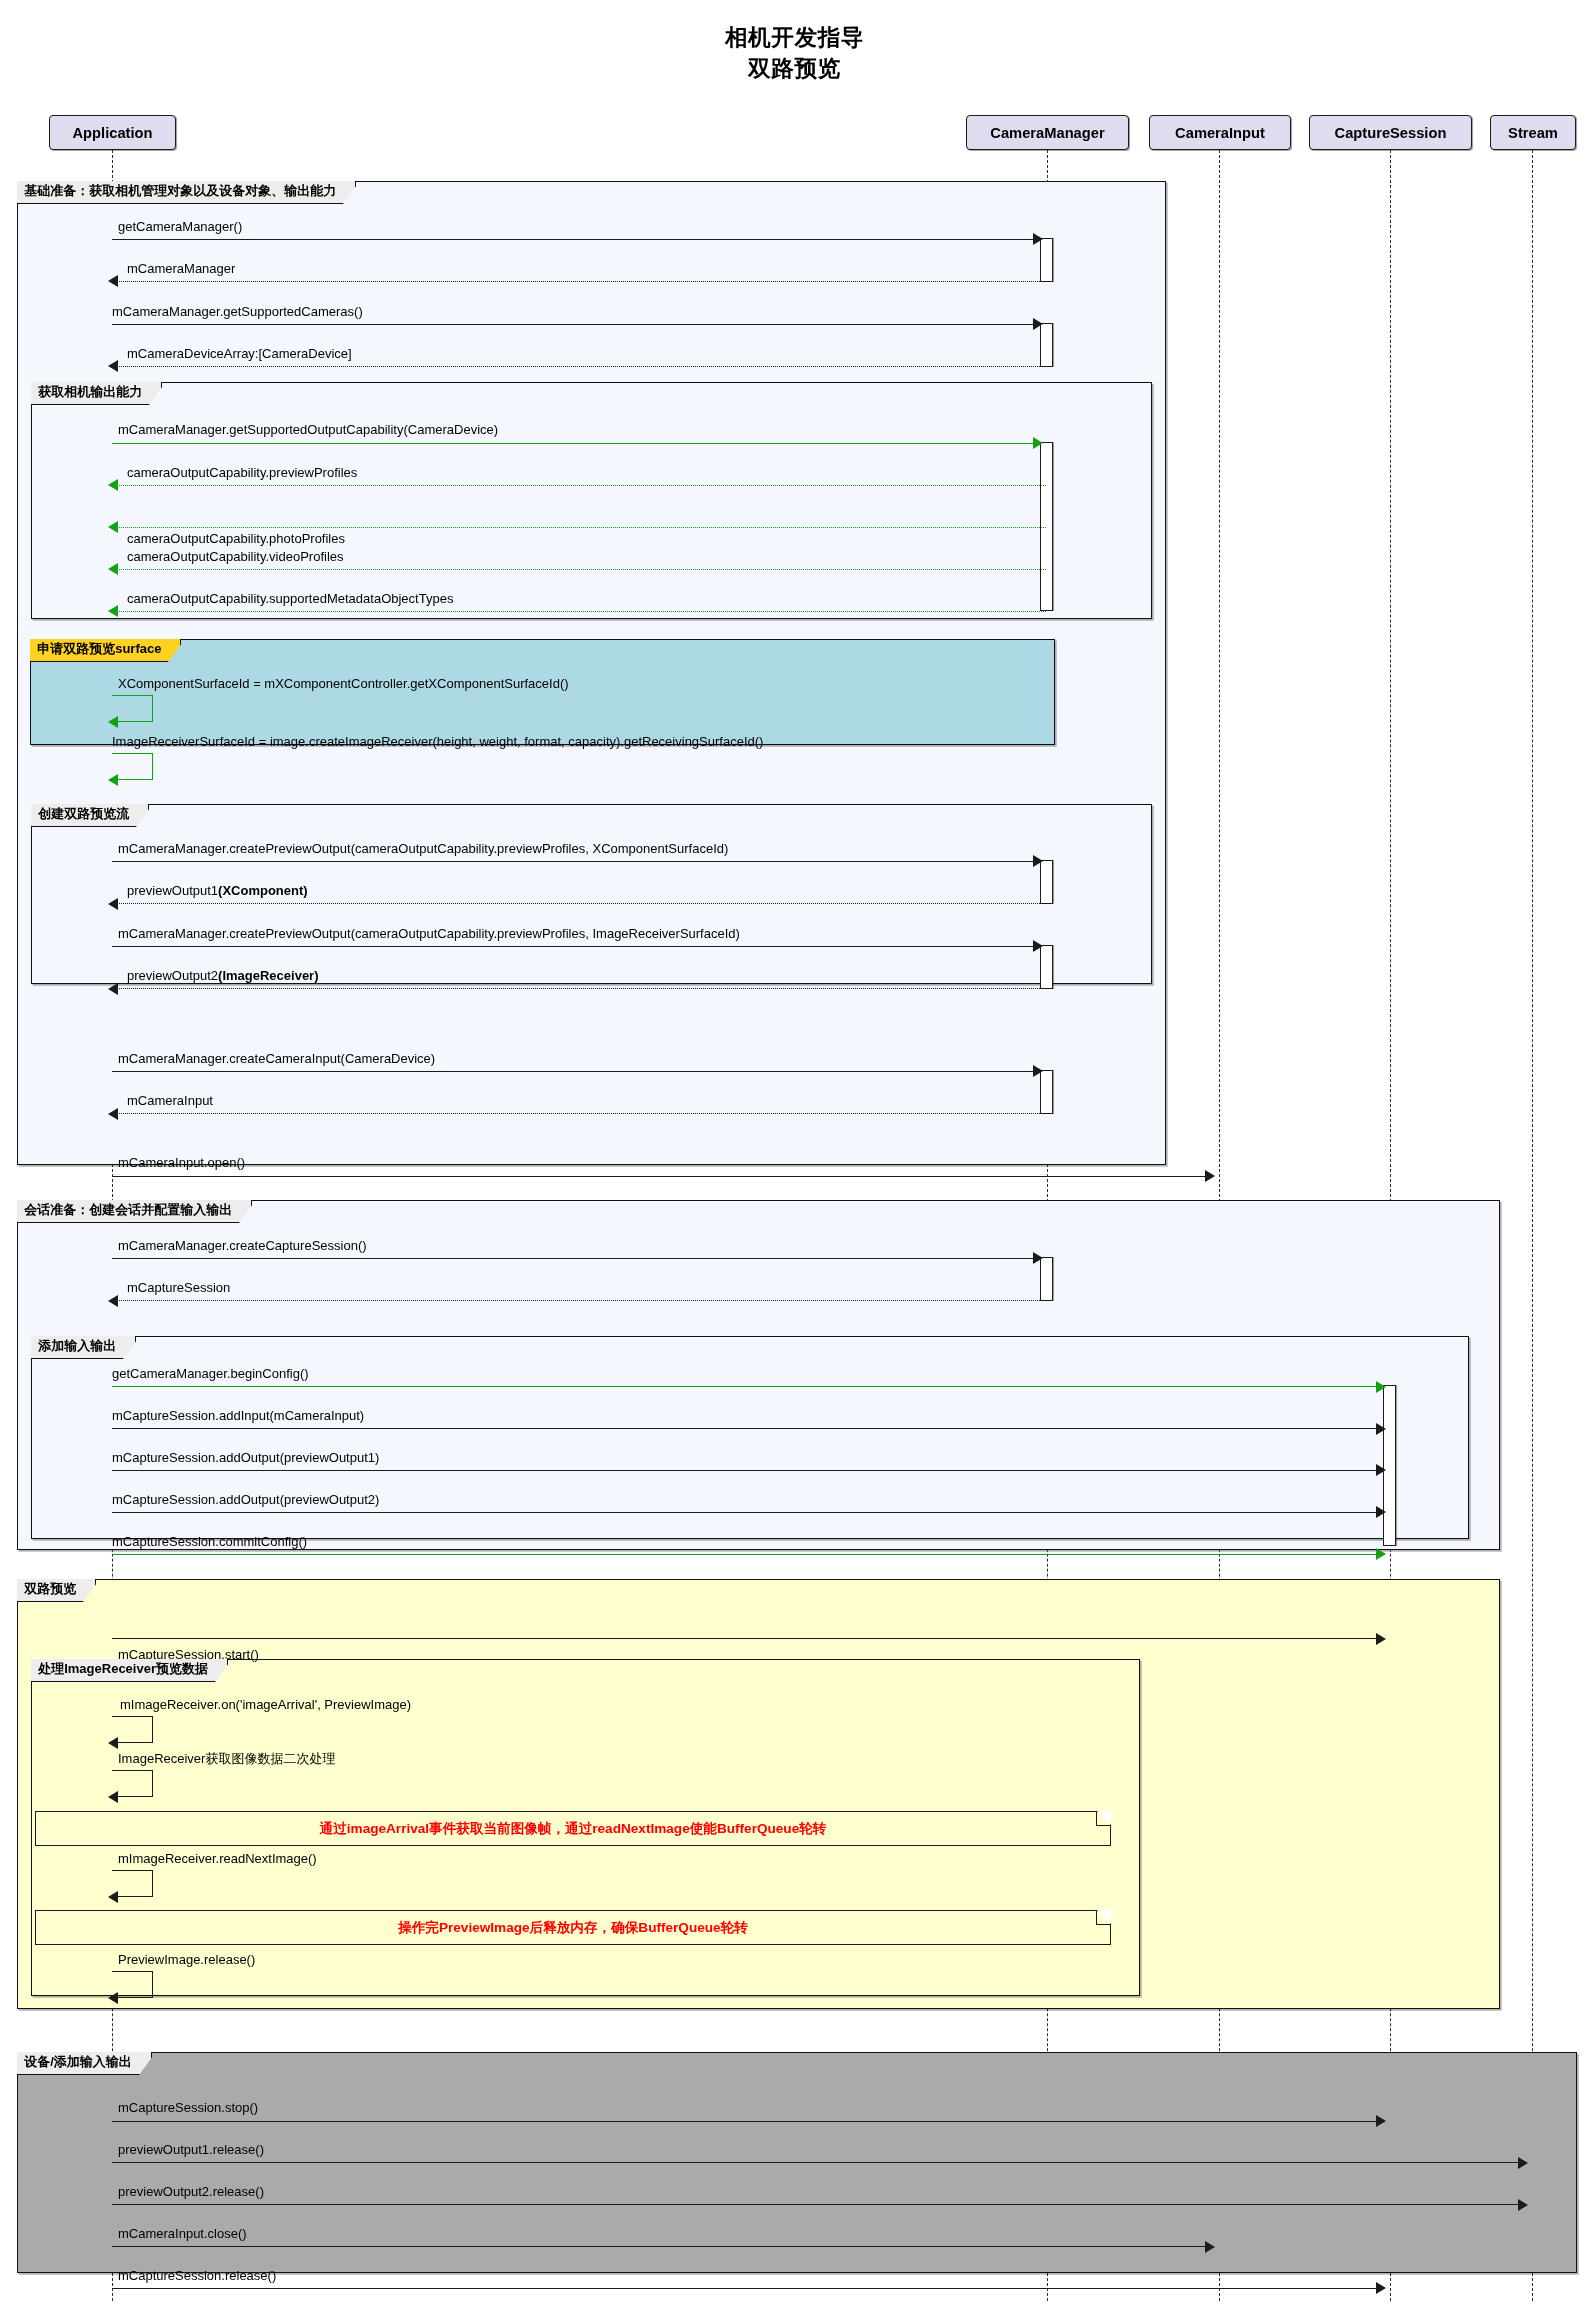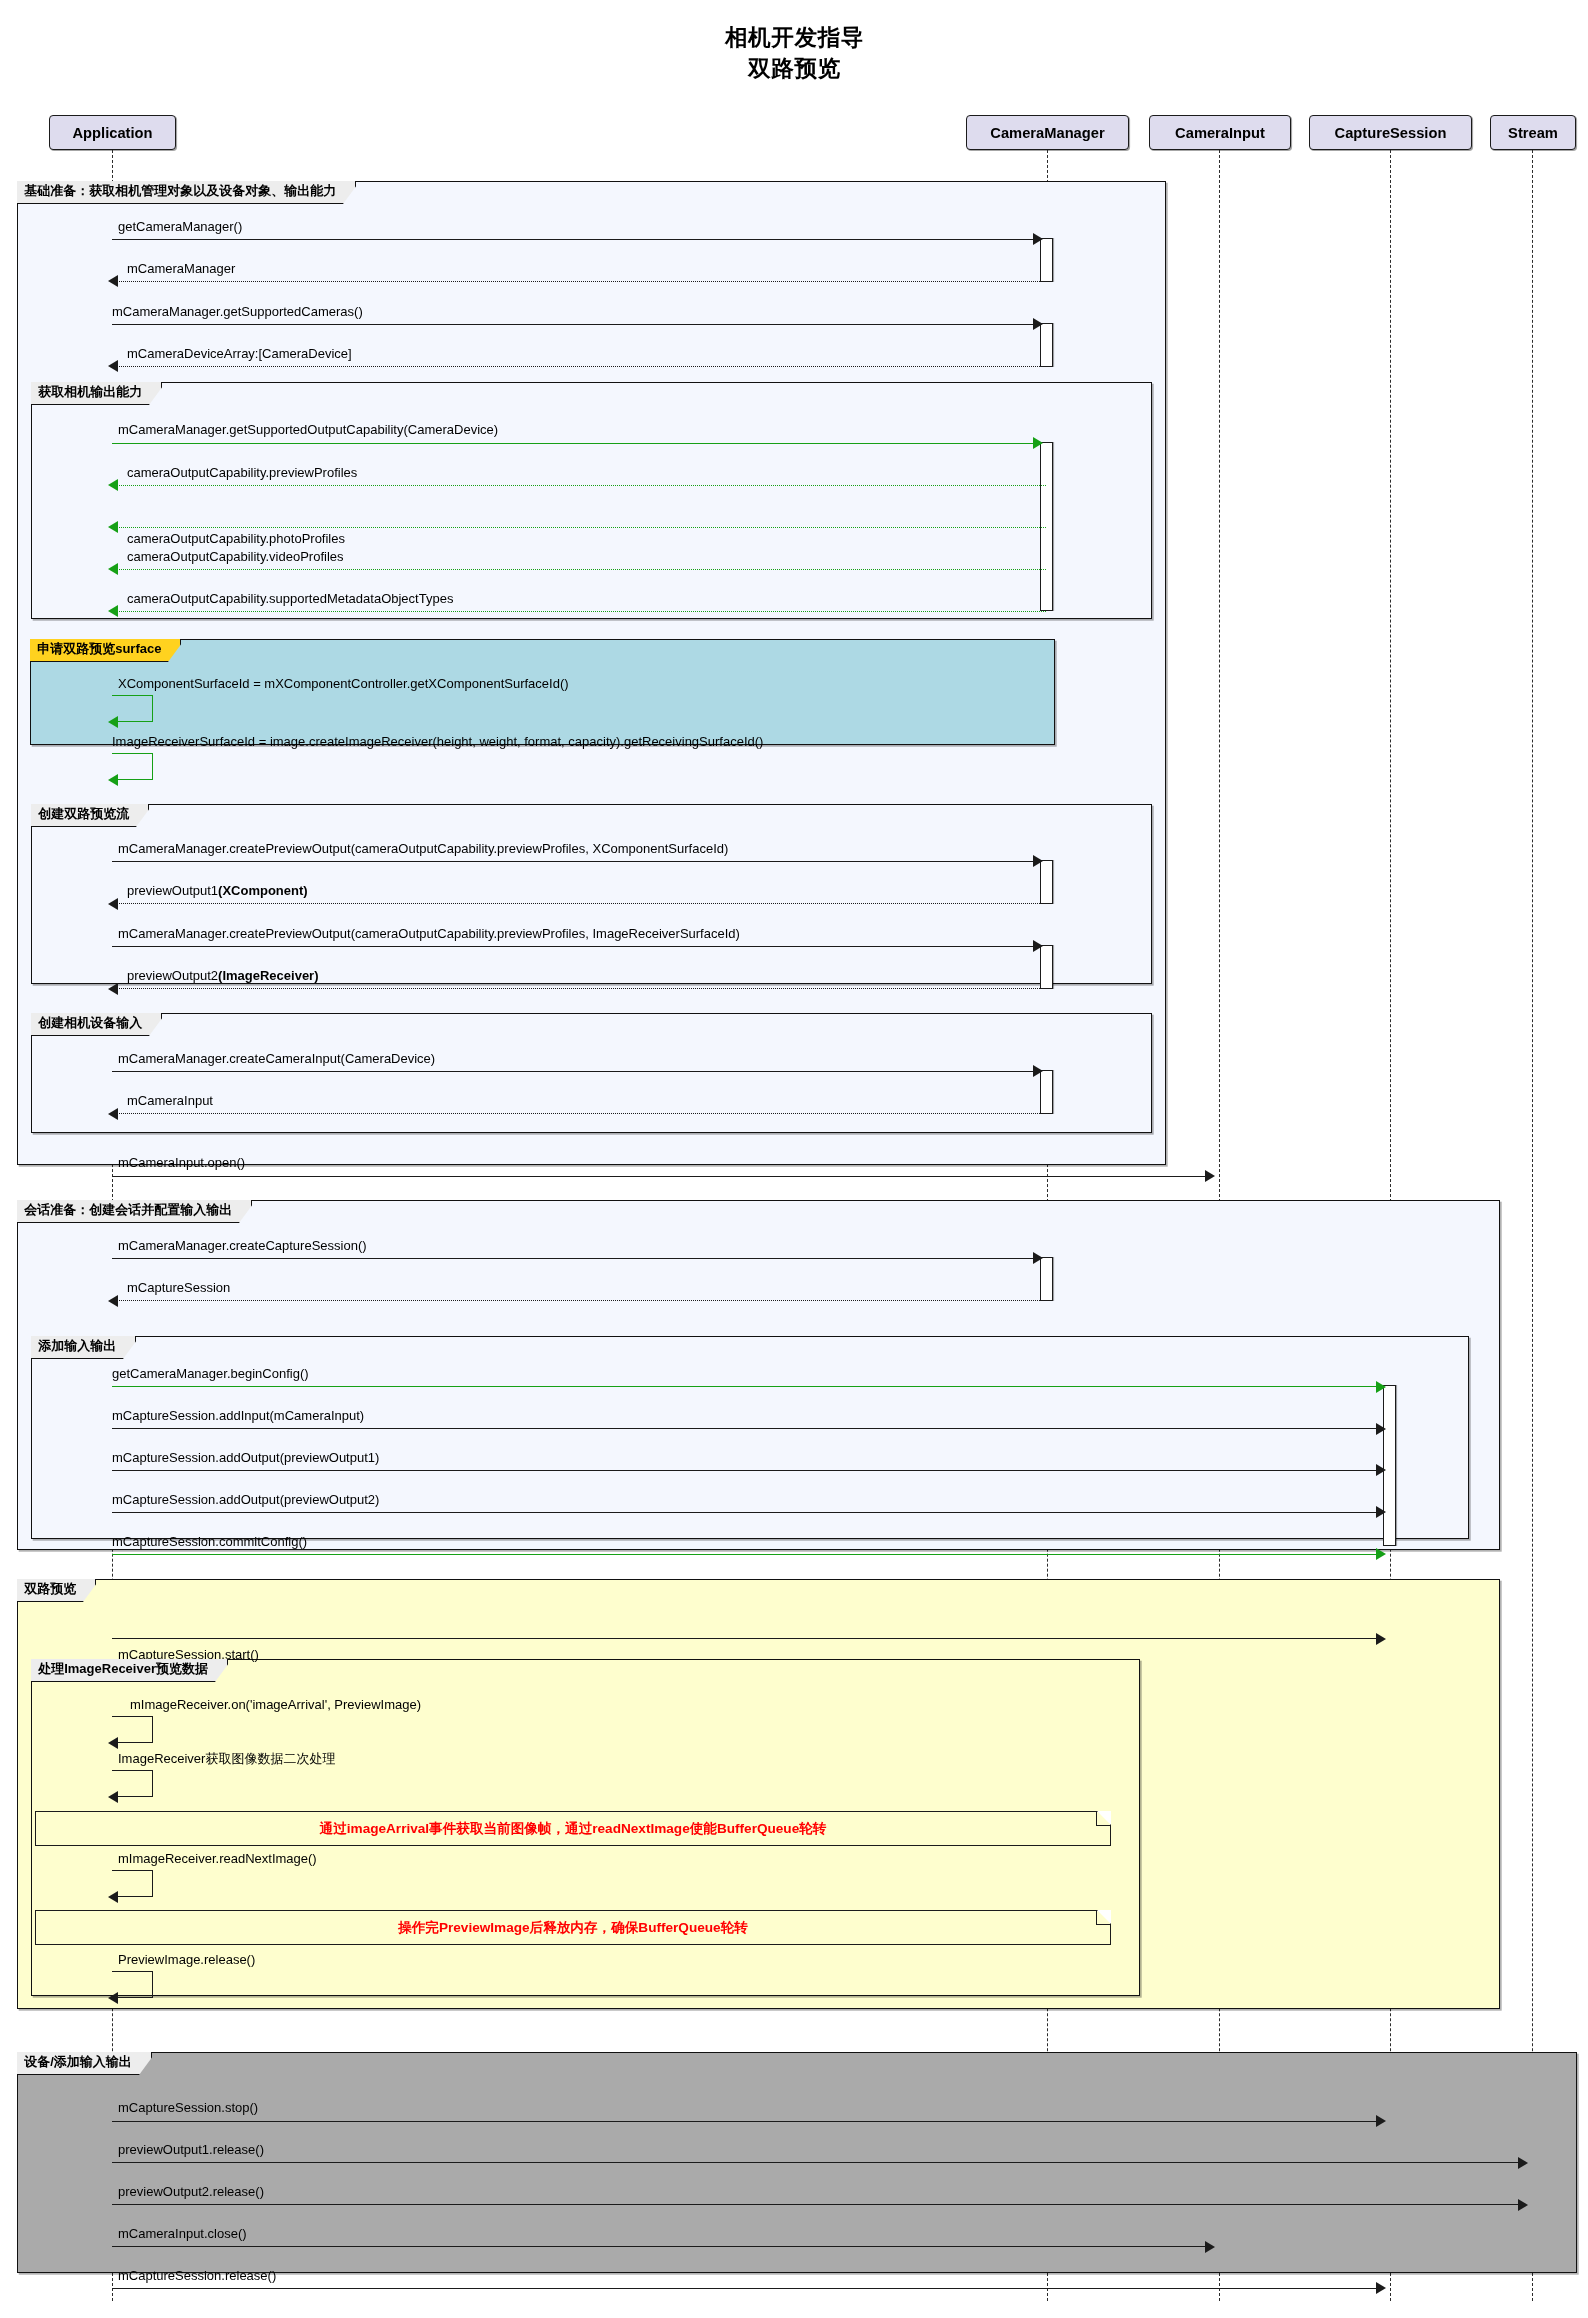--- a/index.html
+++ b/index.html
@@ -234,23 +234,20 @@
   </div>
 
   <div class="frag teal" style="left:30px; top:639px; width:1025px; height:106px;">
     <div class="frag-label gold onteal">申请双路预览surface</div>
   </div>
 
   <div class="frag lvl1" style="left:31px; top:804px; width:1121px; height:180px;">
     <div class="frag-label onblue">创建双路预览流</div>
   </div>
 
-  <div class="frag lvl1" style="left:31px; top:1013px; width:1121px; height:120px;">
-    <div class="frag-label onblue">创建相机设备输入</div>
-  </div>
 
   <div class="frag lvl0" style="left:17px; top:1200px; width:1483px; height:350px;">
     <div class="frag-label onblue">会话准备：创建会话并配置输入输出</div>
   </div>
 
   <div class="frag lvl1" style="left:31px; top:1336px; width:1438px; height:203px;">
     <div class="frag-label onblue">添加输入输出</div>
   </div>
 
   <div class="frag yellow" style="left:17px; top:1579px; width:1483px; height:430px;">
@@ -370,21 +367,21 @@
   <div class="head right" style="left:1376px; top:1506px;"></div>
 
   <div class="msg-label" style="left:112px; top:1535px;">mCaptureSession.commitConfig()</div>
   <div class="arrow-line solid green" style="left:112px; top:1554px; width:1268px;"></div>
   <div class="head right green" style="left:1376px; top:1548px;"></div>
 
   <div class="msg-label" style="left:118px; top:1619px;margin-top:29px;">mCaptureSession.start()</div>
   <div class="arrow-line solid" style="left:112px; top:1638px; width:1268px;"></div>
   <div class="head right" style="left:1376px; top:1633px;"></div>
 
-  <div class="msg-label" style="left:130px; top:1698px;">mImageReceiver.on('imageArrival', PreviewImage)</div>
+  <div class="msg-label" style="left:120px; top:1698px;">mImageReceiver.on('imageArrival', PreviewImage)</div>
   <div class="selfcall" style="left:112px; top:1716px; width:41px; height:27px;"></div>
   <div class="head left" style="left:108px; top:1737px;"></div>
 
   <div class="msg-label" style="left:118px; top:1752px;">ImageReceiver获取图像数据二次处理</div>
   <div class="selfcall" style="left:112px; top:1770px; width:41px; height:27px;"></div>
   <div class="head left" style="left:108px; top:1791px;"></div>
 
   <div class="note" style="left:35px; top:1811px; width:1076px; height:35px;">
     <span class="note-text">通过imageArrival事件获取当前图像帧，通过readNextImage使能BufferQueue轮转</span>
     <span class="note-fold"></span>

